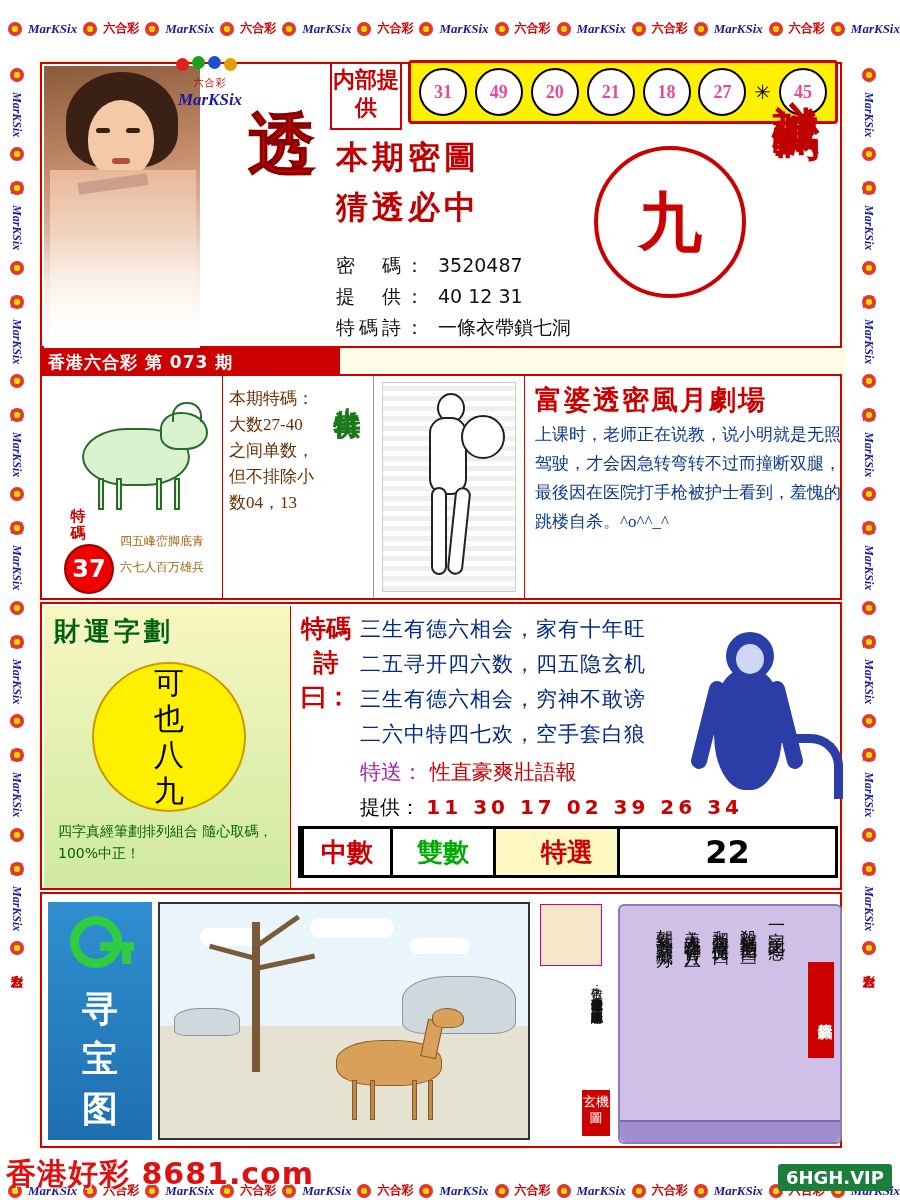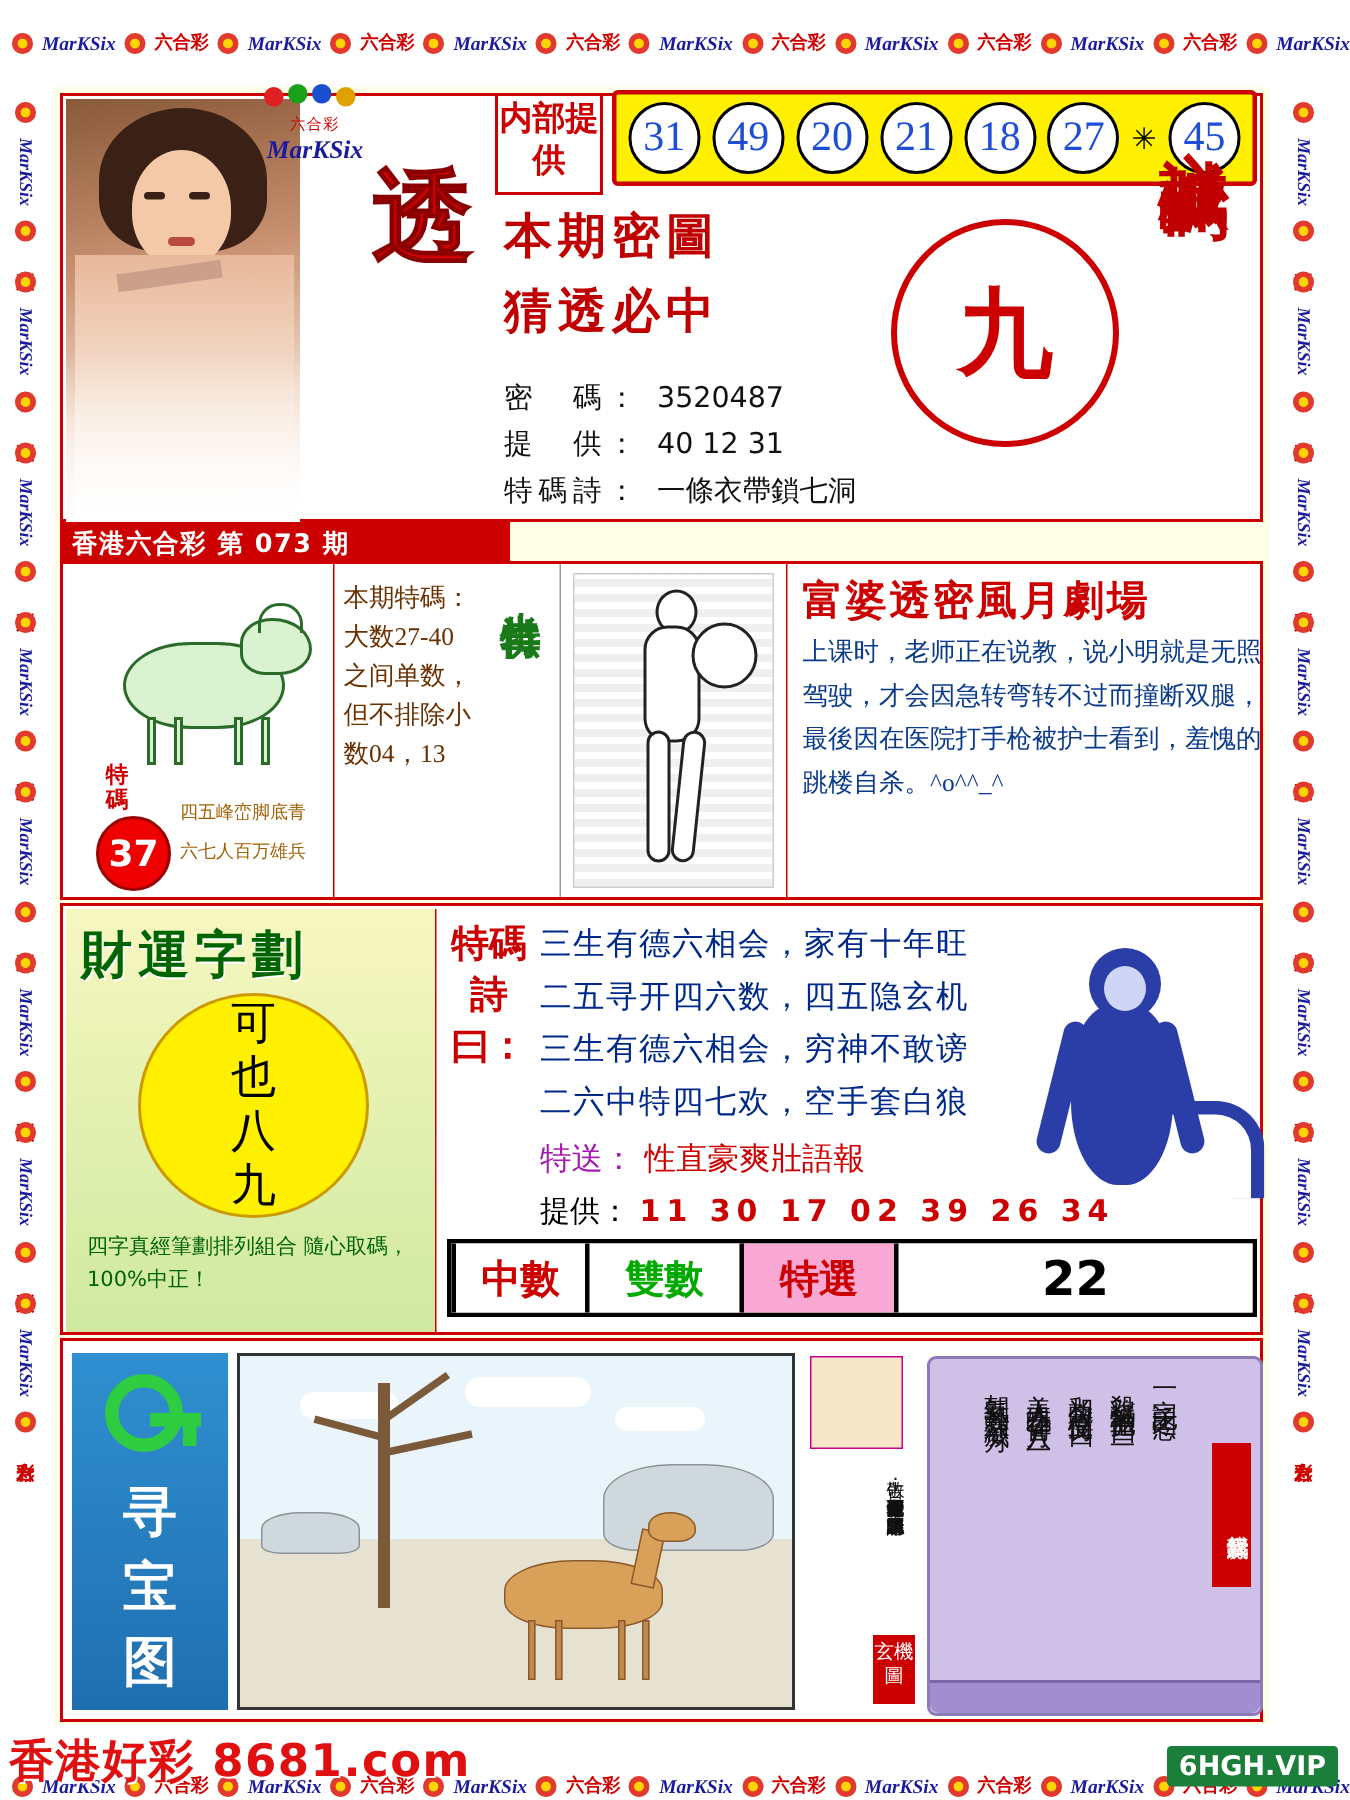--- a/index.html
+++ b/index.html
@@ -45,21 +45,21 @@
 
   .tou{position:absolute;left:248px;top:100px;width:70px;height:108px;font-size:68px;color:#d00000;
        font-family:"Liberation Serif",serif;font-weight:bold;
        -webkit-text-stroke:1px #8a0000;}
 
   .neibu{position:absolute;left:330px;top:62px;width:72px;height:68px;border:2px solid #c00;background:#fff;
          color:#c00;font-size:22px;font-weight:bold;line-height:28px;text-align:center;padding-top:2px;box-sizing:border-box;}
   .numbar{position:absolute;left:408px;top:60px;width:430px;height:64px;background:#fff000;border:3px solid #c00;border-radius:4px;
           display:flex;align-items:center;justify-content:space-evenly;box-sizing:border-box;}
   .ball{width:44px;height:44px;border-radius:50%;border:2px solid #000;background:#fff;display:flex;align-items:center;justify-content:center;
-        font-size:28px;font-weight:normal;color:#1d4ed8;font-family:"Liberation Serif",serif;}
+        font-size:18px;font-weight:bold;color:#ec4899;font-family:"Liberation Serif",serif;}
   .star{font-size:20px;color:#000;}
 
   .midtxt{position:absolute;left:336px;top:136px;width:300px;}
   .midtxt .l1,.midtxt .l2{color:#c00000;font-size:32px;font-weight:bold;letter-spacing:4px;margin-bottom:6px;font-family:"DejaVu Sans",sans-serif;}
   .kvwrap{position:absolute;left:336px;top:250px;}
   .kvrow{display:flex;gap:10px;font-size:19px;line-height:31px;color:#111;}
   .kvlabel{letter-spacing:4px;}
   .circlelogo{position:absolute;left:594px;top:146px;width:144px;height:144px;border-radius:50%;border:4px solid #c00;background:#fff;
               display:flex;align-items:center;justify-content:center;}
   .circlelogo span{font-size:64px;color:#c00;font-family:"Liberation Serif",serif;font-weight:bold;}
@@ -98,21 +98,21 @@
   .lady .legL,.lady .legR{position:absolute;top:104px;width:12px;height:84px;background:#fff;border:2px solid #222;border-radius:8px;}
   .lady .legL{left:48px;} .lady .legR{left:68px;transform:rotate(6deg);}
   .lady .ballb{position:absolute;left:78px;top:32px;width:40px;height:40px;border-radius:50%;border:2px solid #222;background:#fff;}
   .s2d{flex:1;position:relative;border-left:1px solid #c00;}
   .fupo{position:absolute;left:10px;top:6px;width:330px;height:34px;color:#c00;font-size:27px;font-weight:bold;letter-spacing:2px;}
   .story{position:absolute;left:10px;top:44px;width:320px;color:#0a3b8a;font-size:17px;line-height:29px;font-family:"Liberation Serif",serif;}
 
   
   .sec3{position:absolute;left:40px;top:602px;width:802px;height:288px;background:#fff;border:2px solid #c00;box-sizing:border-box;}
   .cy{position:absolute;left:2px;top:2px;width:246px;height:282px;background:linear-gradient(180deg,#f7f7c0,#cfe9a0);border-right:1px solid #c00;}
-  .cy .t{position:absolute;left:10px;top:8px;font-size:34px;font-weight:bold;color:#006400;letter-spacing:4px;
+  .cy .t{position:absolute;left:10px;top:8px;font-size:26px;font-weight:bold;color:#006400;letter-spacing:4px;
          text-shadow:1px 1px 0 #fff;}
   .cy .oval{position:absolute;left:48px;top:56px;width:150px;height:146px;border-radius:50%;background:#fff000;border:2px solid #cc9900;
         display:flex;align-items:center;justify-content:center;}
   .cy .oval .chars{font-size:30px;color:#000;line-height:36px;text-align:center;font-family:"Liberation Serif",serif;}
   .cy .note{position:absolute;left:14px;top:214px;width:220px;color:#006400;font-size:14px;line-height:22px;}
   .tmsh{position:absolute;left:256px;top:8px;width:56px;color:#c00;font-size:25px;font-weight:bold;line-height:34px;text-align:center;}
   .poem{position:absolute;left:318px;top:8px;width:420px;color:#002a8a;font-size:21px;line-height:35px;font-family:"Liberation Serif",serif;letter-spacing:1px;}
   .tesong{position:absolute;left:318px;top:154px;font-size:21px;color:#c00;}
   .tesong .k{color:#a21caf;margin-top:44px;}
   .tigong{position:absolute;left:318px;top:190px;font-size:20px;color:#000;}
@@ -120,21 +120,21 @@
   .monkey{position:absolute;right:6px;top:10px;width:160px;height:230px;}
   .monkey .mb{position:absolute;left:40px;top:56px;width:68px;height:120px;border-radius:40% 40% 46% 46%;background:#2b3ea8;}
   .monkey .mh{position:absolute;left:52px;top:18px;width:48px;height:48px;border-radius:50%;background:#2b3ea8;}
   .monkey .mf{position:absolute;left:62px;top:30px;width:28px;height:30px;border-radius:50%;background:#cfd6f5;}
   .monkey .arm{position:absolute;width:16px;height:90px;background:#2b3ea8;border-radius:8px;}
   .monkey .tail{position:absolute;left:104px;top:120px;width:56px;height:56px;border:9px solid #2b3ea8;border-left:none;border-bottom:none;border-radius:0 50% 0 0;}
   .openbar{position:absolute;left:256px;top:222px;width:540px;height:52px;border:3px solid #000;box-sizing:border-box;display:flex;}
   .ob1{width:172px;background:#fff000;display:flex;align-items:center;justify-content:center;font-size:30px;font-weight:bold;color:#000;}
   .ob2{width:86px;background:#fff;border-left:3px solid #000;display:flex;align-items:center;justify-content:center;font-size:26px;color:#c00;font-weight:bold;}
   .ob3{width:100px;background:#fff;border-left:3px solid #000;display:flex;align-items:center;justify-content:center;font-size:26px;color:#0a0;font-weight:bold;}
-  .ob4{width:100px;background:#f9a8d4;border-left:3px solid #000;display:flex;align-items:center;justify-content:center;font-size:26px;color:#c00;font-weight:bold;}
+  .ob4{width:100px;background:#fef9c3;border-left:3px solid #000;display:flex;align-items:center;justify-content:center;font-size:26px;color:#c00;font-weight:bold;padding-left:21px;}
   .ob5{flex:1;background:#fff;border-left:3px solid #000;display:flex;align-items:center;justify-content:center;font-size:32px;font-weight:bold;color:#000;}
 
   
   .sec4{position:absolute;left:40px;top:892px;width:802px;height:256px;background:#fff;border:2px solid #c00;box-sizing:border-box;}
   .keyart{position:absolute;left:6px;top:8px;width:104px;height:238px;background:linear-gradient(180deg,#2f8fd0,#1f6fb0);}
   .keyart .key{position:absolute;left:18px;top:10px;width:70px;height:62px;}
   .keyart .key .ring{position:absolute;left:4px;top:4px;width:34px;height:34px;border:9px solid #2ecc40;border-radius:50%;}
   .keyart .key .shaft{position:absolute;left:34px;top:30px;width:34px;height:9px;background:#2ecc40;}
   .keyart .key .tooth{position:absolute;left:56px;top:38px;width:9px;height:14px;background:#2ecc40;}
   .keyart .xz{position:absolute;left:16px;top:82px;width:72px;color:#fff;font-size:36px;font-weight:bold;line-height:50px;text-align:center;}

